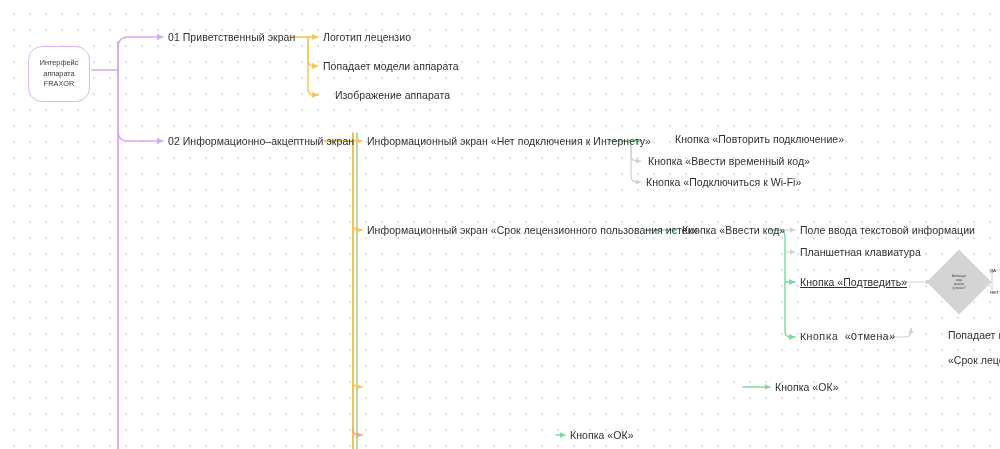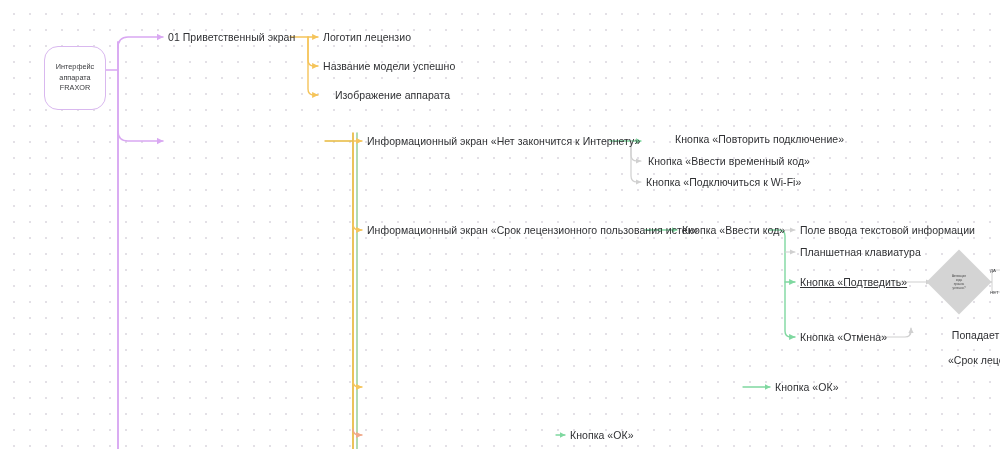--- a/index.html
+++ b/index.html
@@ -15,21 +15,20 @@
     background-position:6px 6px;
   }
   svg.edges{position:absolute;left:0;top:0;width:1000px;height:449px;pointer-events:none;}
   .node{
     position:absolute;
     font-size:10.5px;
     line-height:12px;
     color:#2f3033;
     white-space:nowrap;
     letter-spacing:0.05px;
-    text-align:right;
   }
   .node.lbl{transform:translateY(-50%);}
   .root-node{
     position:absolute;
     box-sizing:border-box;
     border:1.3px solid #d9b8ef;
     border-radius:14px;
     background:#ffffff;
     color:#3a3b3e;
     font-size:7.3px;
@@ -127,40 +126,41 @@
       <path d="M982,282 L992,282 L992,292 L1000,292" stroke="#d0d0d0" stroke-width="1"></path>
 
       <path d="M880,337 L905,337 Q911,337 911,331 L911,328" stroke="#d0d0d0" stroke-width="1.2" marker-end="url(#ah-gray)"></path>
 
       <path d="M743,387 L770,387" stroke="#7fd8a0" stroke-width="1.3" marker-end="url(#ah-green)"></path>
 
       <path d="M556,435 L565,435" stroke="#7fd8a0" stroke-width="1.3" marker-end="url(#ah-green)"></path>
     </g>
   </svg>
 
-  <div class="root-node" id="root-node" style="left: 44px; top: 46px; width: 62px; height: 64px;">
+  <div class="root-node" id="root-node" style="left: 28px; top: 46px; width: 62px; height: 56px;">
     <span>Интерфейс</span>
     <span>аппарата</span>
     <span>FRAXOR</span>
   </div>
 
   <div class="node lbl" style="left: 168px; top: 37px;">01 Приветственный экран</div>
   <div class="node lbl" style="left: 323px; top: 37px;">Логотип лецензио</div>
-  <div class="node lbl" style="left: 323px; top: 66px;">Название модели успешно</div>
+  <div class="node lbl" style="left: 323px; top: 66px;">Попадает модели аппарата</div>
   <div class="node lbl" style="left: 323px; top: 95px; margin-left: 12px;">Изображение аппарата</div>
-  <div class="node lbl" style="left: 367px; top: 141px;">Информационный экран «Нет закончится к Интернету»</div>
+  <div class="node lbl" style="left: 168px; top: 141px;">02 Информационно–акцептный экран</div>
+  <div class="node lbl" style="left: 367px; top: 141px;">Информационный экран «Нет подключения к Интернету»</div>
   <div class="node lbl" style="left: 646px; top: 139px; padding-left: 29px;">Кнопка «Повторить подключение»</div>
   <div class="node lbl" style="left: 648px; top: 161px;">Кнопка «Ввести временный код»</div>
   <div class="node lbl" style="left: 646px; top: 182px;">Кнопка «Подключиться к Wi-Fi»</div>
   <div class="node lbl" style="left: 367px; top: 230px;">Информационный экран «Срок лецензионного пользования истек»</div>
   <div class="node lbl" style="left: 682px; top: 230px;">Кнопка «Ввести код»</div>
   <div class="node lbl" style="left: 800px; top: 230px;">Поле ввода текстовой информации</div>
   <div class="node lbl" style="left: 800px; top: 252px;">Планшетная клавиатура</div>
   <div class="node lbl" style="left: 800px; top: 282px; text-decoration: underline;">Кнопка «Подтведить»</div>
-  <div class="node lbl" style="left: 800px; top: 337px;">Кнопка «Отмена»</div>
+  <div class="node lbl" style="left: 800px; top: 337px; font-family: Liberation Mono, monospace;">Кнопка «Отмена»</div>
   <div class="node lbl" style="left: 775px; top: 387px;">Кнопка «ОК»</div>
   <div class="node lbl" style="left: 570px; top: 435px;">Кнопка «ОК»</div>
 
   <div class="diamond-wrap" id="decision-node" style="left: 936px; top: 259px; width: 46px; height: 46px;">
     <div class="diamond"></div>
     <div class="diamond-text">
       <span>Активация</span>
       <span>кода</span>
       <span>прошла</span>
       <span>успешно?</span>

